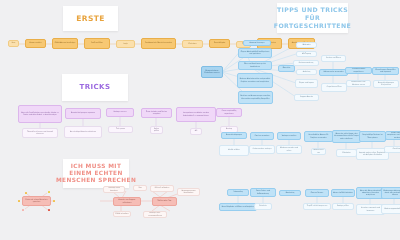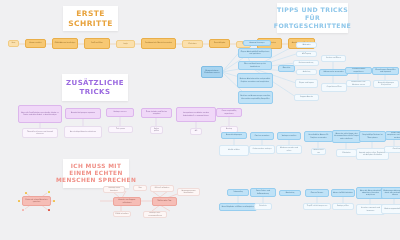--- a/index.html
+++ b/index.html
@@ -192,31 +192,29 @@
       <line x1="160" y1="197" x2="152" y2="191"></line>
       <line x1="160" y1="197" x2="168" y2="191"></line>
       <line x1="160" y1="205" x2="152" y2="211"></line>
       <line x1="160" y1="205" x2="170" y2="211"></line>
       <line x1="164" y1="199" x2="180" y2="193"></line>
     </g>
   </svg>
 
   <div class="title-card" id="title-erste-schritte">
     <span>ERSTE</span>
-    <span>SCHRITTE</span>
   </div>
 
   <div class="title-card" id="title-tipps-tricks">
     <span>TIPPS UND TRICKS</span>
     <span>FÜR</span>
     <span>FORTGESCHRITTENE</span>
   </div>
 
   <div class="title-card" id="title-zusaetzliche-tipps">
-    <span>ZUSÄTZLICHE</span>
     <span>TRICKS</span>
   </div>
 
   <div class="title-card" id="title-echter-mensch">
     <span>ICH MUSS MIT</span>
     <span>EINEM ECHTEN</span>
     <span>MENSCHEN SPRECHEN</span>
   </div>
 
   <div class="node n-orange-soft" style="left:8px;  top:40px; width:11px; height:7px;">Start</div>

